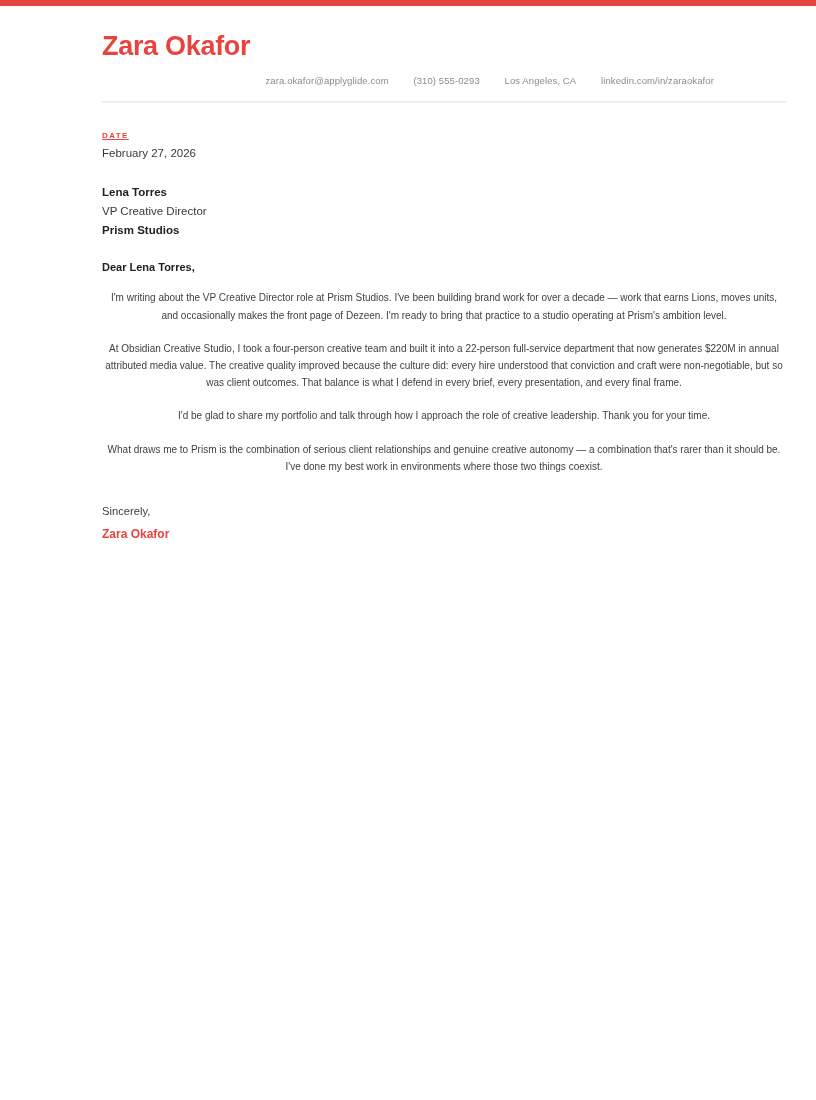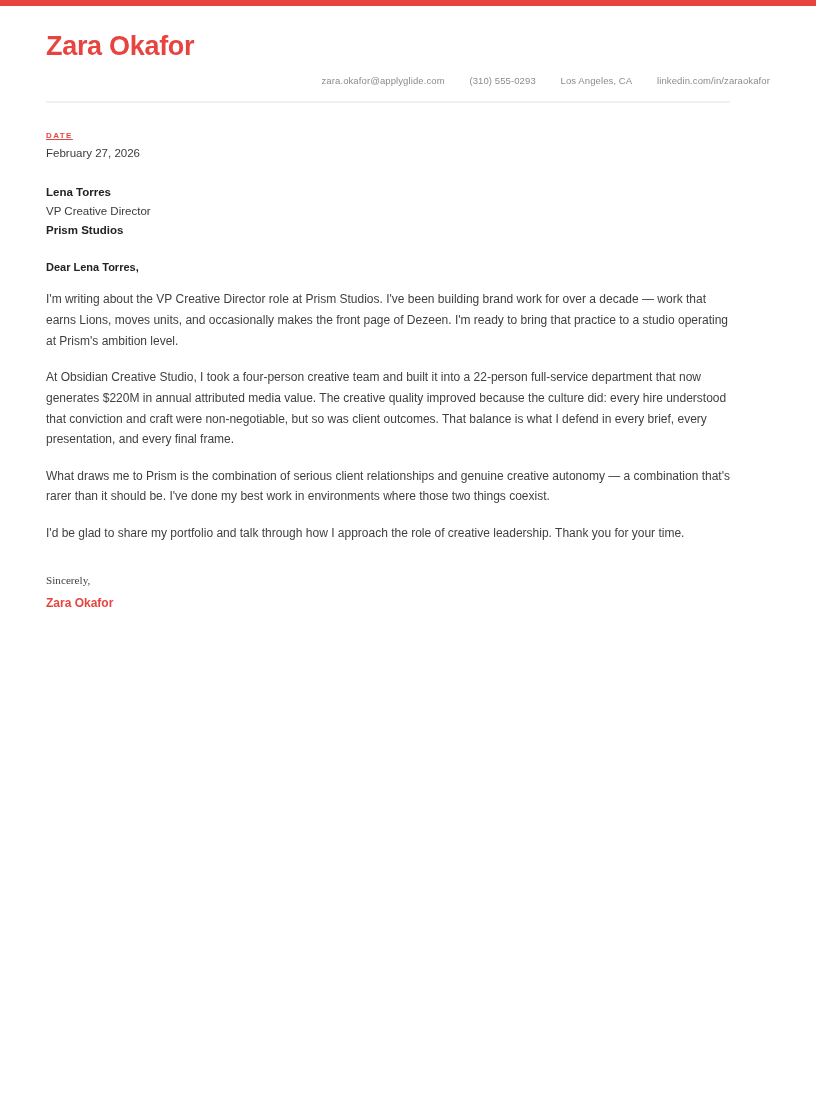--- a/index.html
+++ b/index.html
@@ -17,21 +17,21 @@
   }
   .top-accent-bar {
     position: absolute;
     top: 0;
     left: 0;
     width: 816px;
     height: 6px;
     background: #e8443f;
   }
   .page {
-    padding: 0 46px;
+    padding: 0 102px;
     box-sizing: border-box;
   }
   .letter-header {
     padding-top: 32px;
   }
   .sender-name {
     font-size: 27px;
     font-weight: bold;
     color: #e8443f;
     letter-spacing: -0.3px;
@@ -94,34 +94,33 @@
     color: #222222;
   }
   .salutation {
     margin-top: 22px;
     font-size: 11px;
     font-weight: bold;
     color: #222222;
   }
   .body-paragraph {
     margin-top: 16px;
-    font-size: 12px;
+    font-size: 10px;
     line-height: 1.72;
     color: #3f3f3f;
     width: 684px;
-    text-align: left;
+    text-align: center;
   }
   .closing-block {
     margin-top: 27px;
     font-size: 11.2px;
     line-height: 1.72;
   }
   .closing-word {
     color: #3f3f3f;
-    font-family: Liberation Serif, serif;
   }
   .signature-name {
     margin-top: 3px;
     font-size: 12px;
     font-weight: bold;
     color: #e8443f;
   }
 </style>
 </head>
 <body>
@@ -151,21 +150,21 @@
   <div class="recipient-block">
     <div class="recipient-name">Lena Torres</div>
     <div class="recipient-title">VP Creative Director</div>
     <div class="recipient-company">Prism Studios</div>
   </div>
 
   <div class="salutation">Dear Lena Torres,</div>
 
   <p class="body-paragraph">I'm writing about the VP Creative Director role at Prism Studios. I've been building brand work for over a decade — work that earns Lions, moves units, and occasionally makes the front page of Dezeen. I'm ready to bring that practice to a studio operating at Prism's ambition level.</p>
   <p class="body-paragraph">At Obsidian Creative Studio, I took a four-person creative team and built it into a 22-person full-service department that now generates $220M in annual attributed media value. The creative quality improved because the culture did: every hire understood that conviction and craft were non-negotiable, but so was client outcomes. That balance is what I defend in every brief, every presentation, and every final frame.</p>
+  <p class="body-paragraph">I'd be glad to share my portfolio and talk through how I approach the role of creative leadership. Thank you for your time.</p>
   <p class="body-paragraph">What draws me to Prism is the combination of serious client relationships and genuine creative autonomy — a combination that's rarer than it should be. I've done my best work in environments where those two things coexist.</p>
-  <p class="body-paragraph">I'd be glad to share my portfolio and talk through how I approach the role of creative leadership. Thank you for your time.</p>
 
   <div class="closing-block">
     <div class="closing-word">Sincerely,</div>
     <div class="signature-name">Zara Okafor</div>
   </div>
 
 </div>
 
 </body></html>

